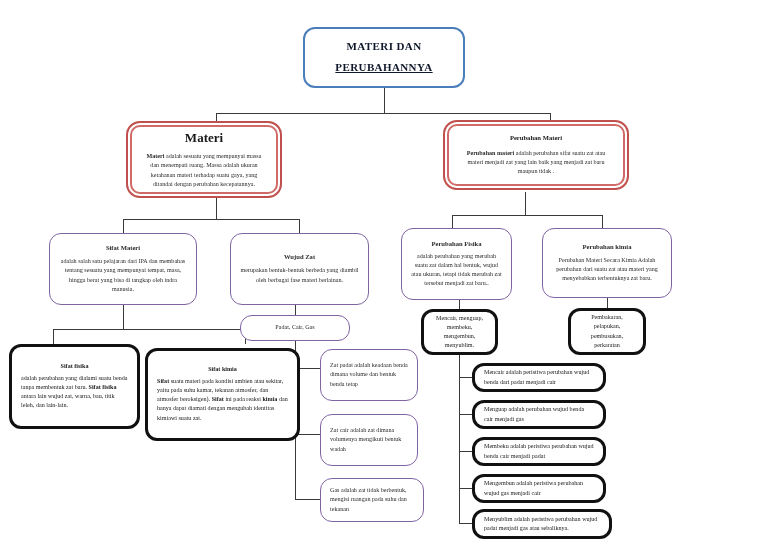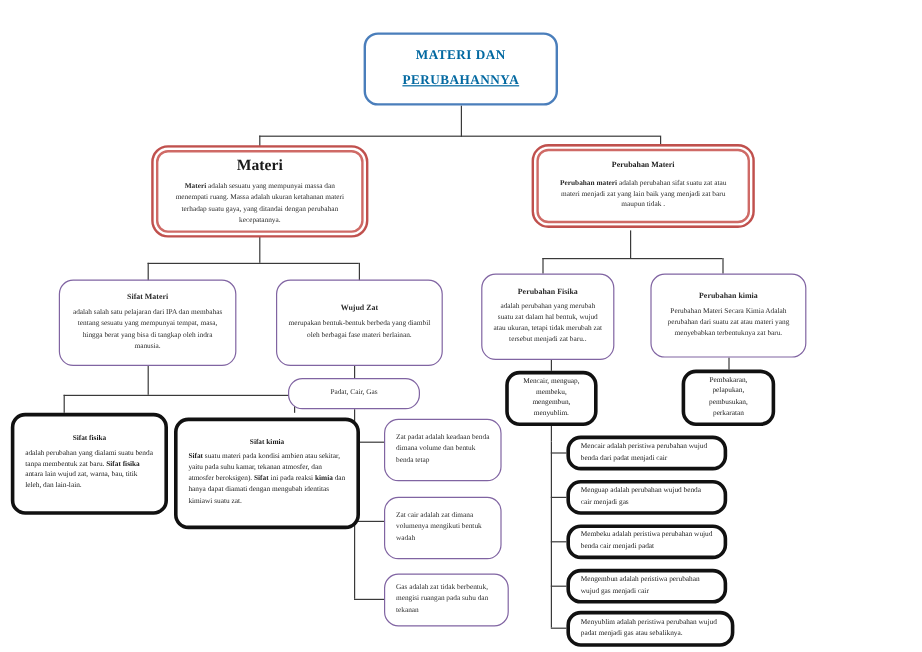--- a/index.html
+++ b/index.html
@@ -43,21 +43,21 @@
   }
   .node .body {
     line-height: 1.5;
   }
   .node .body b { font-weight: bold; }
 
   
   .root {
     border: 2px solid #4a7ebb;
     border-radius: 12px;
-    color: #0369a1;
+    color: #0f172a;
   }
   .root .title {
     font-size: 11px;
     letter-spacing: .4px;
   }
 
   
   .red {
     border: 2px solid #c0504d;
     border-radius: 14px;
@@ -133,21 +133,21 @@
   <div class="line h" style="left:459px; top:414px; width:13px;"></div>
   <div class="line h" style="left:459px; top:451px; width:13px;"></div>
   <div class="line h" style="left:459px; top:488px; width:13px;"></div>
   <div class="line h" style="left:459px; top:523px; width:13px;"></div>
 
   <div class="node root" style="left:303px; top:27px; width:162px; height:61px;">
     <div class="title t-11">MATERI DAN</div>
     <div class="title t-11" style="margin-top:7px;text-decoration:underline;">PERUBAHANNYA</div>
   </div>
 
-  <div class="node red" style="left:126px; top:121px; width:181px; height:77px;">
+  <div class="node red" style="left:126px; top:121px; width:156px; height:77px;">
     <div class="title t-13">Materi</div>
     <div class="body t-7" style="margin-top:6px;">
       <b>Materi</b><span> adalah  sesuatu yang mempunyai massa dan menempati ruang. Massa adalah ukuran ketahanan materi terhadap suatu gaya, yang ditandai dengan perubahan kecepatannya.</span>
     </div>
   </div>
 
   <div class="node red" style="left:443px; top:120px; width:186px; height:70px;">
     <div class="title t-8">Perubahan Materi</div>
     <div class="body t-7" style="margin-top:7px;">
       <b>Perubahan materi</b><span> adalah perubahan sifat suatu zat atau materi menjadi zat yang lain baik yang menjadi zat baru maupun tidak .</span>

